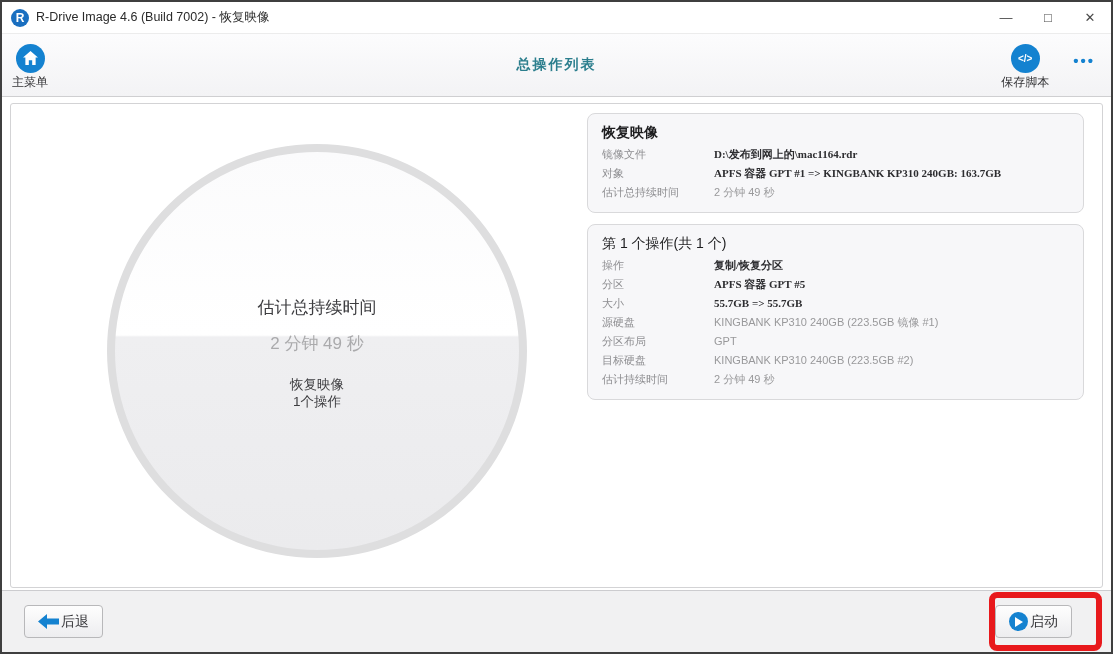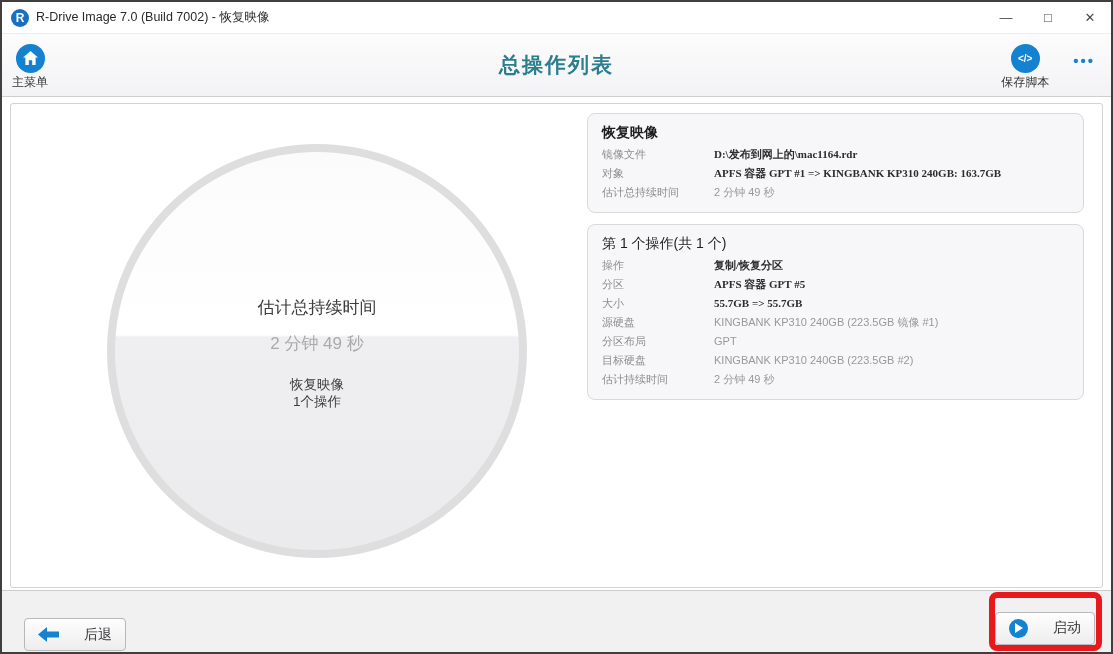--- a/index.html
+++ b/index.html
@@ -53,21 +53,21 @@
     width: 29px; height: 29px; border-radius: 50%;
     background: #1482d0; color: #fff;
     display: flex; align-items: center; justify-content: center;
     margin-bottom: 3px;
   }
   .bluecircle .codeglyph { font-size: 10px; font-weight: bold; letter-spacing: 0; }
   .tool-label { font-size: 12px; color: #333336; line-height: 13px; }
   .toolbar-title {
     position: absolute; left: 50%; top: 50%;
     transform: translate(-50%, -50%);
-    font-size: 21px; font-weight: 600; letter-spacing: 2px;
+    font-size: 14px; font-weight: 600; letter-spacing: 2px;
     color: #2b7e8d;
   }
   .toolbar-right {
     position: absolute; right: 10px; top: 0; height: 100%;
     display: flex; align-items: center;
   }
   .more-dots {
     color: #1482d0; font-size: 15px; font-weight: bold;
     letter-spacing: 2px; margin: 0 6px 10px 18px;
   }
@@ -109,27 +109,26 @@
   .p-value { color: #99999b; }
   .p-value.strong { color: #2d2d30; font-weight: 700; font-family: Liberation Serif, serif; }
 
   
   .footer {
     position: absolute; left: 0; right: 0; bottom: 0; height: 62px;
     background: #f1f1f2;
     border-top: 1px solid #cccccf;
   }
   .btn {
-    display: inline-flex; align-items: center; gap: 25px;
+    display: inline-flex; align-items: center; gap: 2px;
     height: 33px; padding: 0 13px;
     border: 1px solid #b8b8ba; border-radius: 4px;
     background: linear-gradient(180deg, #fefefe 0%, #ededef 100%);
     font-size: 14px; color: #353538;
     font-family: inherit;
-    margin-top: 13px;
   }
   .back-btn { position: absolute; left: 22px; top: 14px; }
   .red-annotation {
     position: absolute; right: 9px; top: 1px;
     width: 113px; height: 59px;
     border: 6px solid #e8191c; border-radius: 8px;
     display: flex; align-items: center; justify-content: flex-start;
     padding-left: 0;
   }
   .play-circle {
@@ -140,21 +139,21 @@
   }
   .icon-svg { display: block; }
 </style>
 </head>
 <body>
 
 <div class="window">
 
   <div class="titlebar">
     <span class="app-logo">R</span>
-    <span class="titletext">R-Drive Image 7.0 (Build 7002) - 恢复映像</span>
+    <span class="titletext">R-Drive Image 4.6 (Build 7002) - 恢复映像</span>
     <div class="wincontrols">
       <span class="winbtn">—</span>
       <span class="winbtn">□</span>
       <span class="winbtn">✕</span>
     </div>
   </div>
 
   <div class="toolbar">
     <div class="tool-block left">
       <span class="bluecircle">

